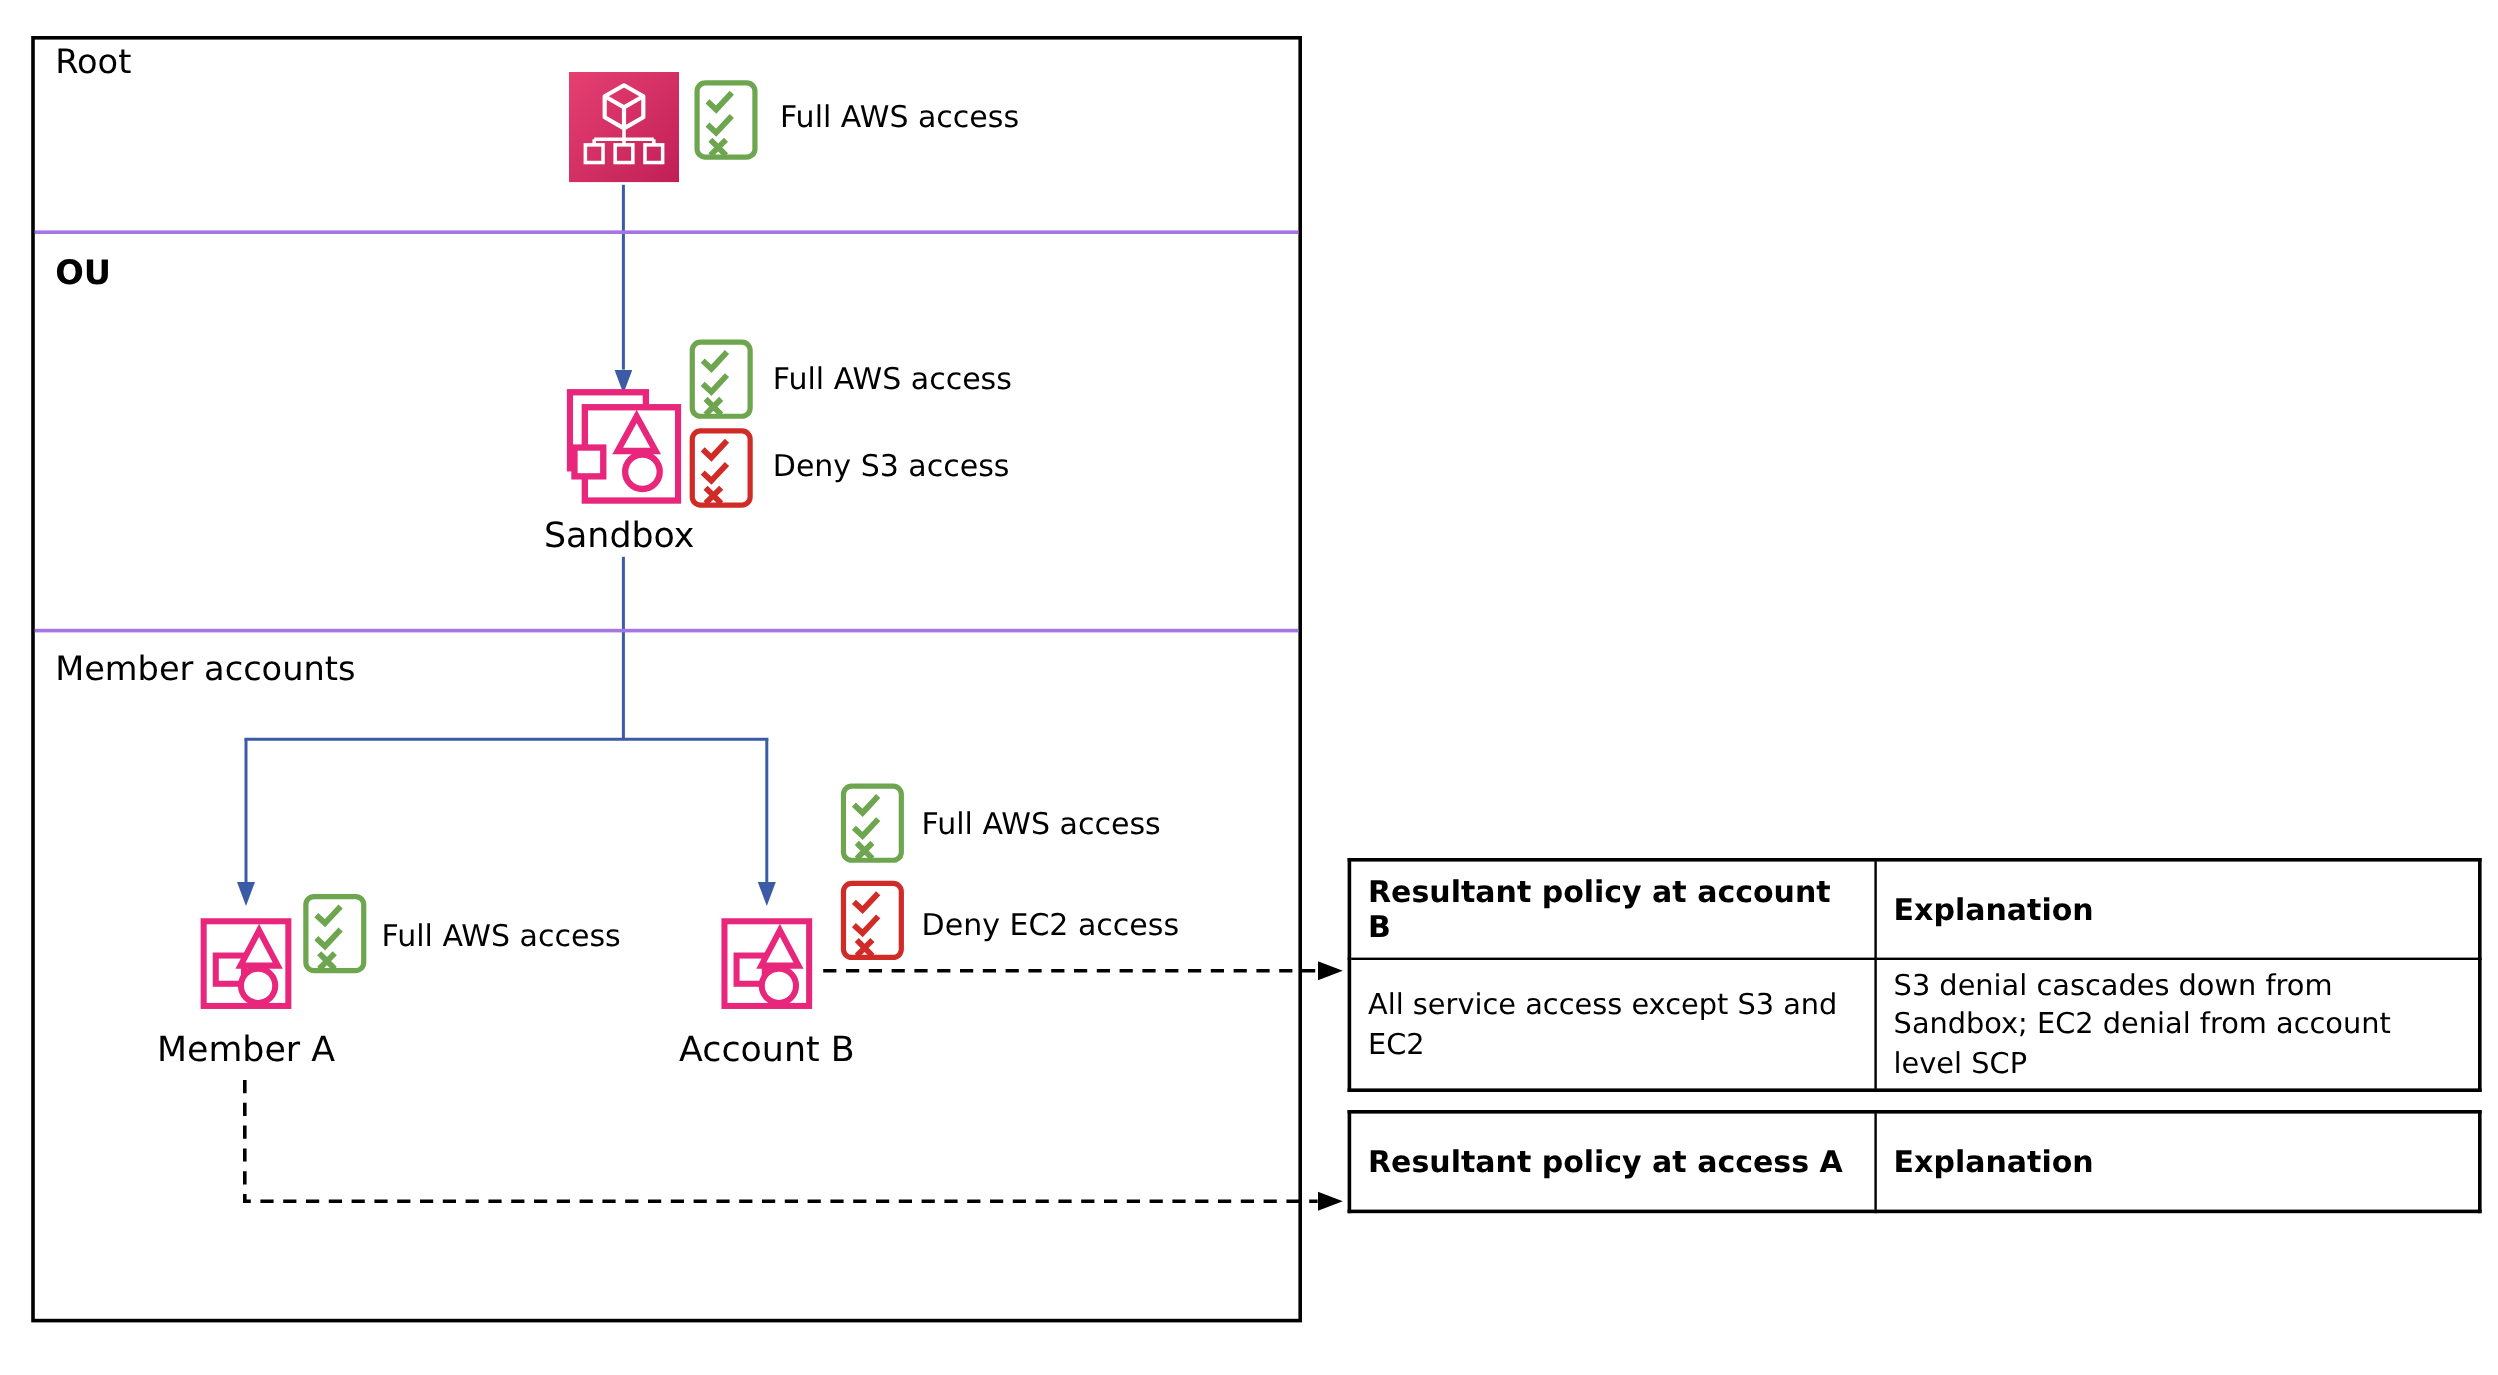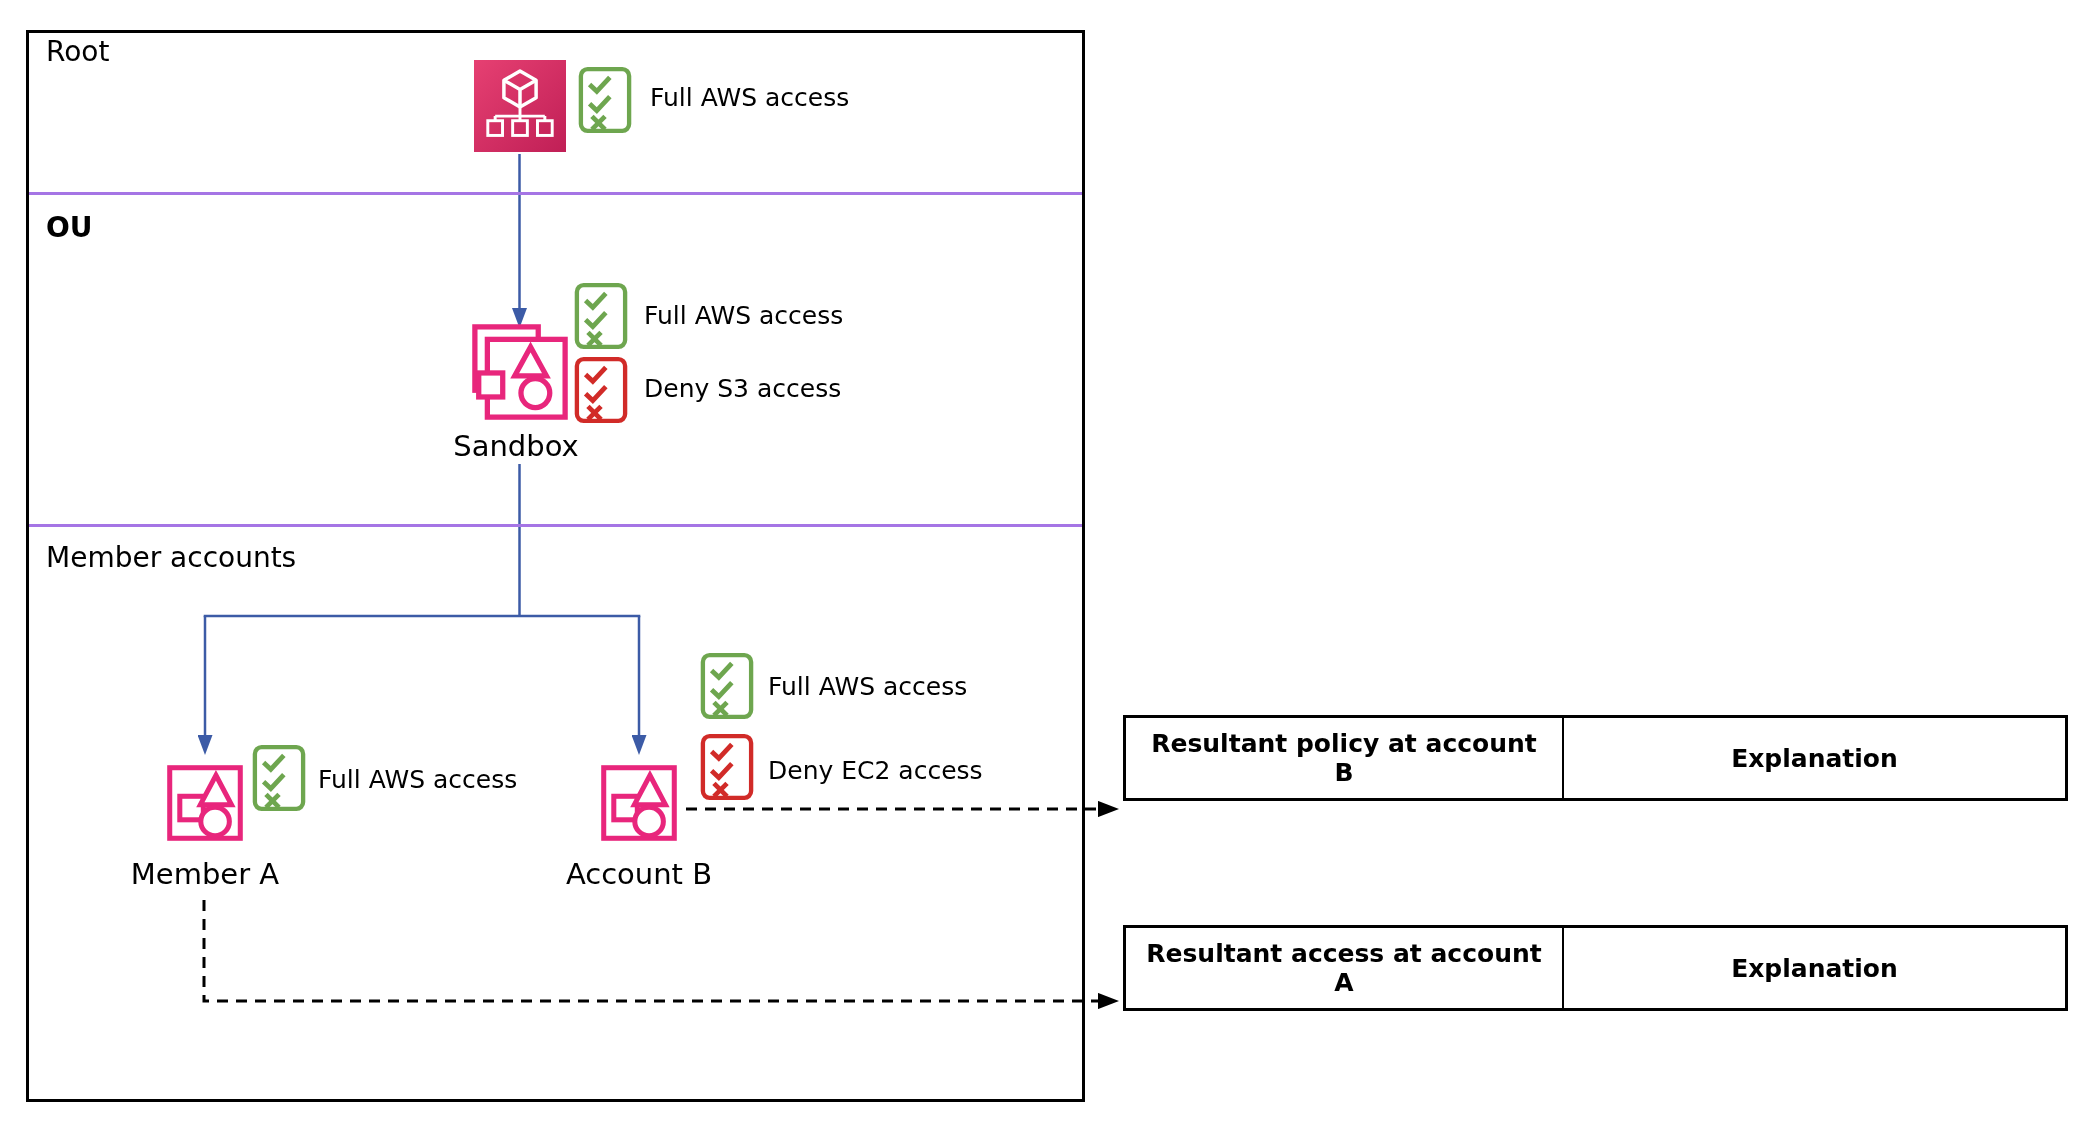--- a/index.html
+++ b/index.html
@@ -54,21 +54,21 @@
 
   
   #overlay{left:0;top:0;width:2082px;height:1146px;pointer-events:none;}
   .blue-line{stroke:var(--blue);stroke-width:2.5;fill:none;}
   .dash-line{stroke:#000;stroke-width:3;fill:none;stroke-dasharray:11 8;}
   .mk-blue{fill:var(--blue);}
   .mk-black{fill:#000;}
 
   
   .ptable{position:absolute;width:945px;border-collapse:collapse;background:#fff;table-layout:fixed;}
-  .ptable th,.ptable td{border:2px solid #000;text-align:center;vertical-align:middle;padding:5px 14px;}
+  .ptable th,.ptable td{border:2px solid #000;text-align:left;vertical-align:middle;padding:5px 14px;}
   .ptable{border:3px solid #000;}
   .ptable th{font-size:25px;font-weight:bold;height:70px;}
   .ptable td{font-size:24px;height:72px;line-height:1.35;}
   .ptable .col1{width:408px;}
   #table-b{left:1123px;top:715px;}
   #table-a{left:1123px;top:925px;}
 </style>
 </head>
 <body>
 
@@ -180,25 +180,29 @@
     </svg>
   <div id="b-policy-deny-label" class="abs policy-label">Deny EC2 access</div>
   <div id="acct-b-label" class="abs node-label">Account B</div>
 
   <table id="table-b" class="ptable">
     <tbody>
         <tr>
       <th class="col1">Resultant policy at account B</th>
       <th>Explanation</th>
     </tr>
+    <tr>
+      <td>All service access except S3 and EC2</td>
+      <td>S3 denial cascades down from Sandbox; EC2 denial from account level SCP</td>
+    </tr>
   </tbody>
     </table>
 
   <table id="table-a" class="ptable">
     <tbody>
         <tr>
-      <th class="col1">Resultant access at account A</th>
+      <th class="col1">Resultant policy at access A</th>
       <th>Explanation</th>
     </tr>
   </tbody>
     </table>
 
 </div>
 
 </body></html>

